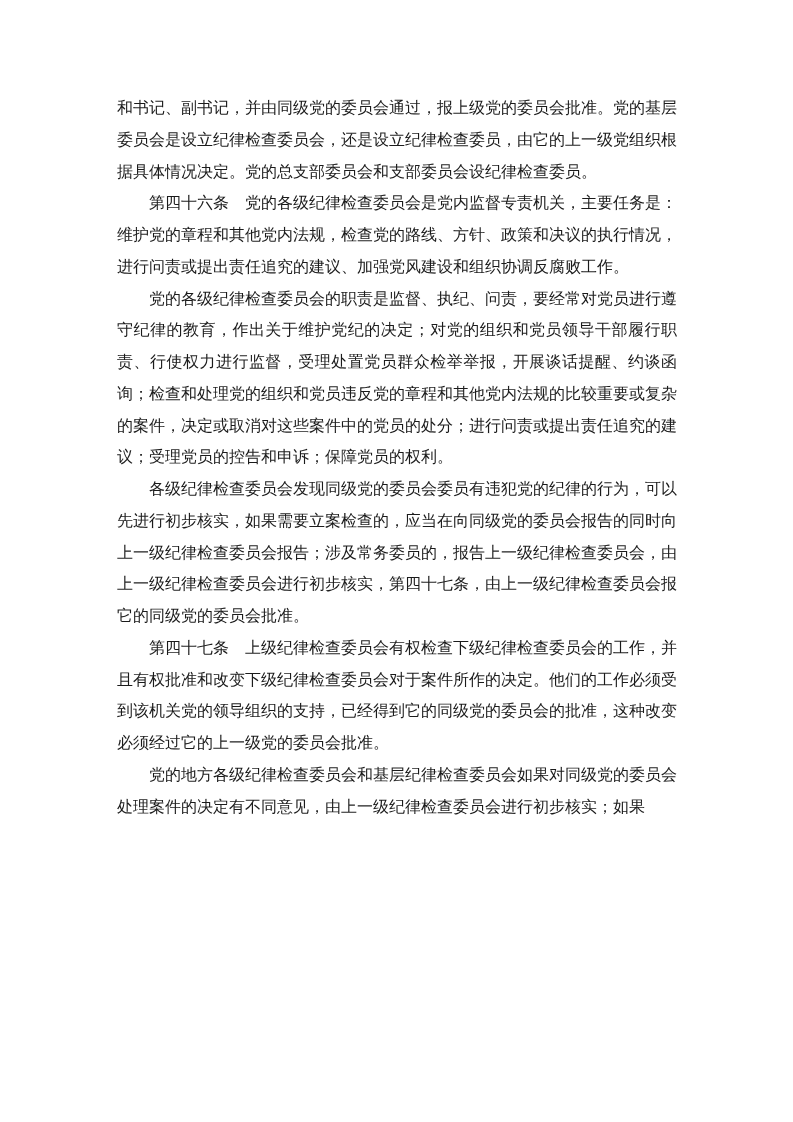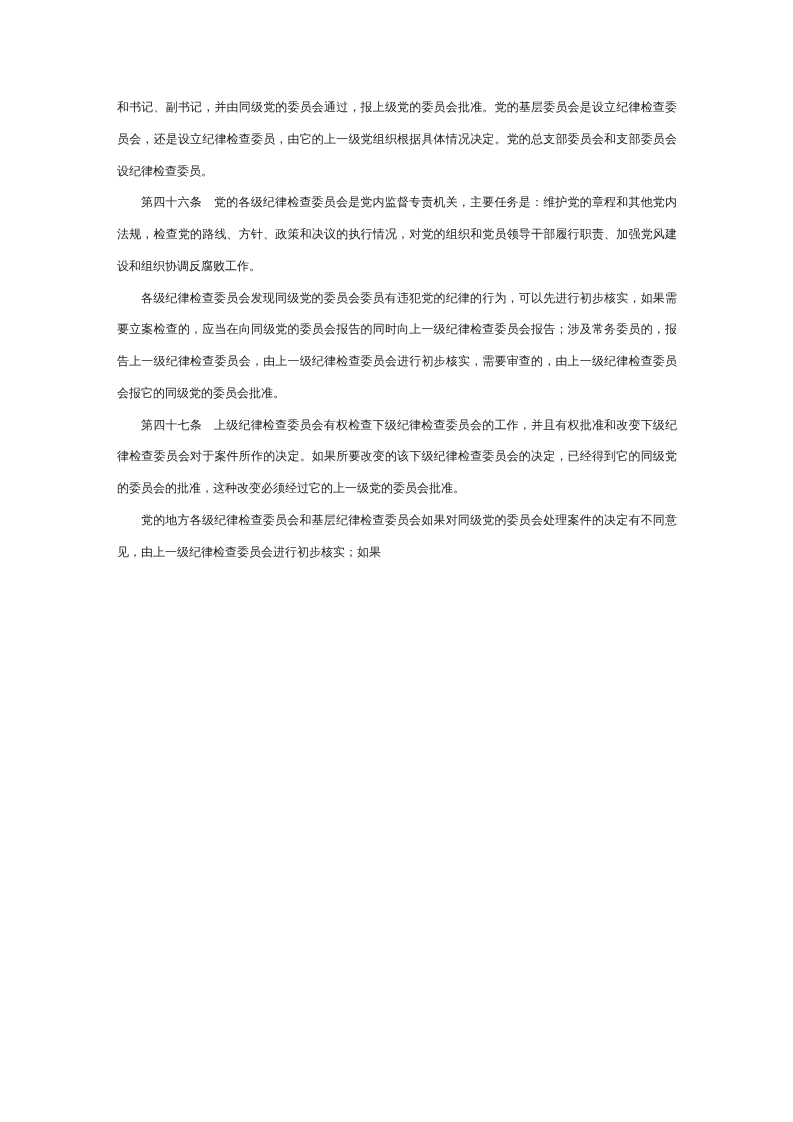--- a/index.html
+++ b/index.html
@@ -17,36 +17,37 @@
   }
   .content {
     position: absolute;
     left: 117px;
     top: 92px;
     width: 560px;
   }
   p.para {
     margin: 0;
     padding: 0;
-    font-size: 12px;
+    font-size: 16px;
     line-height: 31.75px;
     color: #1b1b1b;
     text-align: justify;
     text-indent: 2em;
     letter-spacing: 0;
     word-break: normal;
   }
   p.para.no-indent {
     text-indent: 0;
   }
 </style>
 </head>
 <body>
 
 <div class="page">
   <div class="content">
     <p class="para no-indent">和书记、副书记，并由同级党的委员会通过，报上级党的委员会批准。党的基层委员会是设立纪律检查委员会，还是设立纪律检查委员，由它的上一级党组织根据具体情况决定。党的总支部委员会和支部委员会设纪律检查委员。</p>
-    <p class="para">第四十六条　党的各级纪律检查委员会是党内监督专责机关，主要任务是：维护党的章程和其他党内法规，检查党的路线、方针、政策和决议的执行情况，对党的组织和党员领导干部履行职责、加强党风建设和组织协调反腐败工作。</p>
-    <p class="para">各级纪律检查委员会发现同级党的委员会委员有违犯党的纪律的行为，可以先进行初步核实，如果需要立案检查的，应当在向同级党的委员会报告的同时向上一级纪律检查委员会报告；涉及常务委员的，报告上一级纪律检查委员会，由上一级纪律检查委员会进行初步核实，需要审查的，由上一级纪律检查委员会报它的同级党的委员会批准。</p>
-    <p class="para">第四十七条　上级纪律检查委员会有权检查下级纪律检查委员会的工作，并且有权批准和改变下级纪律检查委员会对于案件所作的决定。如果所要改变的该下级纪律检查委员会的决定，已经得到它的同级党的委员会的批准，这种改变必须经过它的上一级党的委员会批准。</p>
+    <p class="para">第四十六条　党的各级纪律检查委员会是党内监督专责机关，主要任务是：维护党的章程和其他党内法规，检查党的路线、方针、政策和决议的执行情况，进行问责或提出责任追究的建议、加强党风建设和组织协调反腐败工作。</p>
+    <p class="para">党的各级纪律检查委员会的职责是监督、执纪、问责，要经常对党员进行遵守纪律的教育，作出关于维护党纪的决定；对党的组织和党员领导干部履行职责、行使权力进行监督，受理处置党员群众检举举报，开展谈话提醒、约谈函询；检查和处理党的组织和党员违反党的章程和其他党内法规的比较重要或复杂的案件，决定或取消对这些案件中的党员的处分；进行问责或提出责任追究的建议；受理党员的控告和申诉；保障党员的权利。</p>
+    <p class="para">各级纪律检查委员会发现同级党的委员会委员有违犯党的纪律的行为，可以先进行初步核实，如果需要立案检查的，应当在向同级党的委员会报告的同时向上一级纪律检查委员会报告；涉及常务委员的，报告上一级纪律检查委员会，由上一级纪律检查委员会进行初步核实，第四十七条，由上一级纪律检查委员会报它的同级党的委员会批准。</p>
+    <p class="para">第四十七条　上级纪律检查委员会有权检查下级纪律检查委员会的工作，并且有权批准和改变下级纪律检查委员会对于案件所作的决定。他们的工作必须受到该机关党的领导组织的支持，已经得到它的同级党的委员会的批准，这种改变必须经过它的上一级党的委员会批准。</p>
     <p class="para">党的地方各级纪律检查委员会和基层纪律检查委员会如果对同级党的委员会处理案件的决定有不同意见，由上一级纪律检查委员会进行初步核实；如果</p>
   </div>
 </div>
 
 </body></html>

